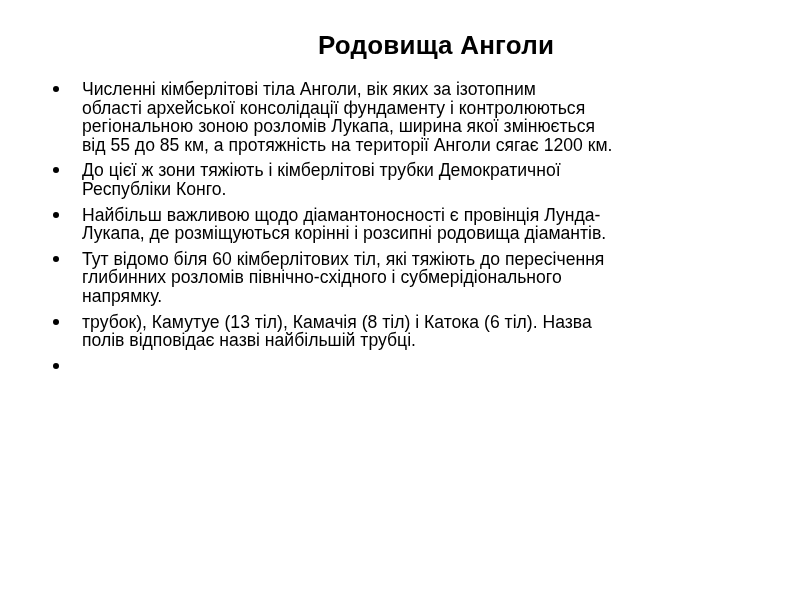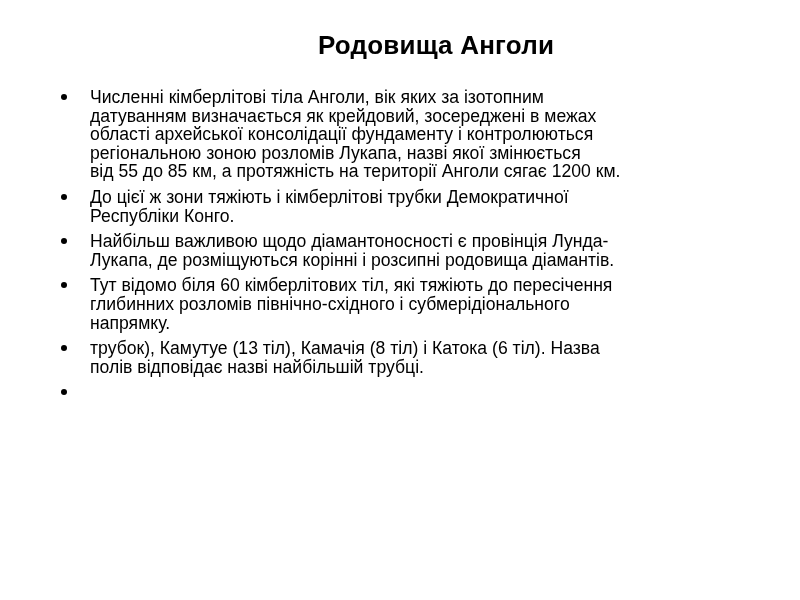--- a/index.html
+++ b/index.html
@@ -25,21 +25,21 @@
       font-weight: bold;
       line-height: 34px;
       letter-spacing: 0.2px;
       padding-left: 36px;
     }
     .bullet-list {
       position: absolute;
       top: 76px;
       left: 49px;
       width: 720px;
-      margin: 12px;
+      margin: 4px;
       padding: 0;
       list-style: none;
     }
     .bullet-item {
       position: relative;
       padding-left: 29px;
       font-size: 17.6px;
       line-height: 18.6px;
       margin-bottom: 7px;
     }
@@ -58,23 +58,22 @@
   </style>
 </head>
 <body>
 
 <div class="slide-title">Родовища Анголи</div>
 
 <ul class="bullet-list">
   <li class="bullet-item">
     <span class="bullet-dot"></span>
     <span class="bullet-text">Численні кімберлітові тіла Анголи, вік яких за ізотопним</span>
-    <span class="bullet-text">датуванням визначається як крейдовий, зосереджені в межах</span>
     <span class="bullet-text">області архейської консолідації фундаменту і контролюються</span>
-    <span class="bullet-text">регіональною зоною розломів Лукапа, назві якої змінюється</span>
+    <span class="bullet-text">регіональною зоною розломів Лукапа, ширина якої змінюється</span>
     <span class="bullet-text">від 55 до 85 км, а протяжність на території Анголи сягає 1200 км.</span>
   </li>
   <li class="bullet-item">
     <span class="bullet-dot"></span>
     <span class="bullet-text">До цієї ж зони тяжіють і кімберлітові трубки Демократичної</span>
     <span class="bullet-text">Республіки Конго.</span>
   </li>
   <li class="bullet-item">
     <span class="bullet-dot"></span>
     <span class="bullet-text">Найбільш важливою щодо діамантоносності є провінція Лунда-</span>

